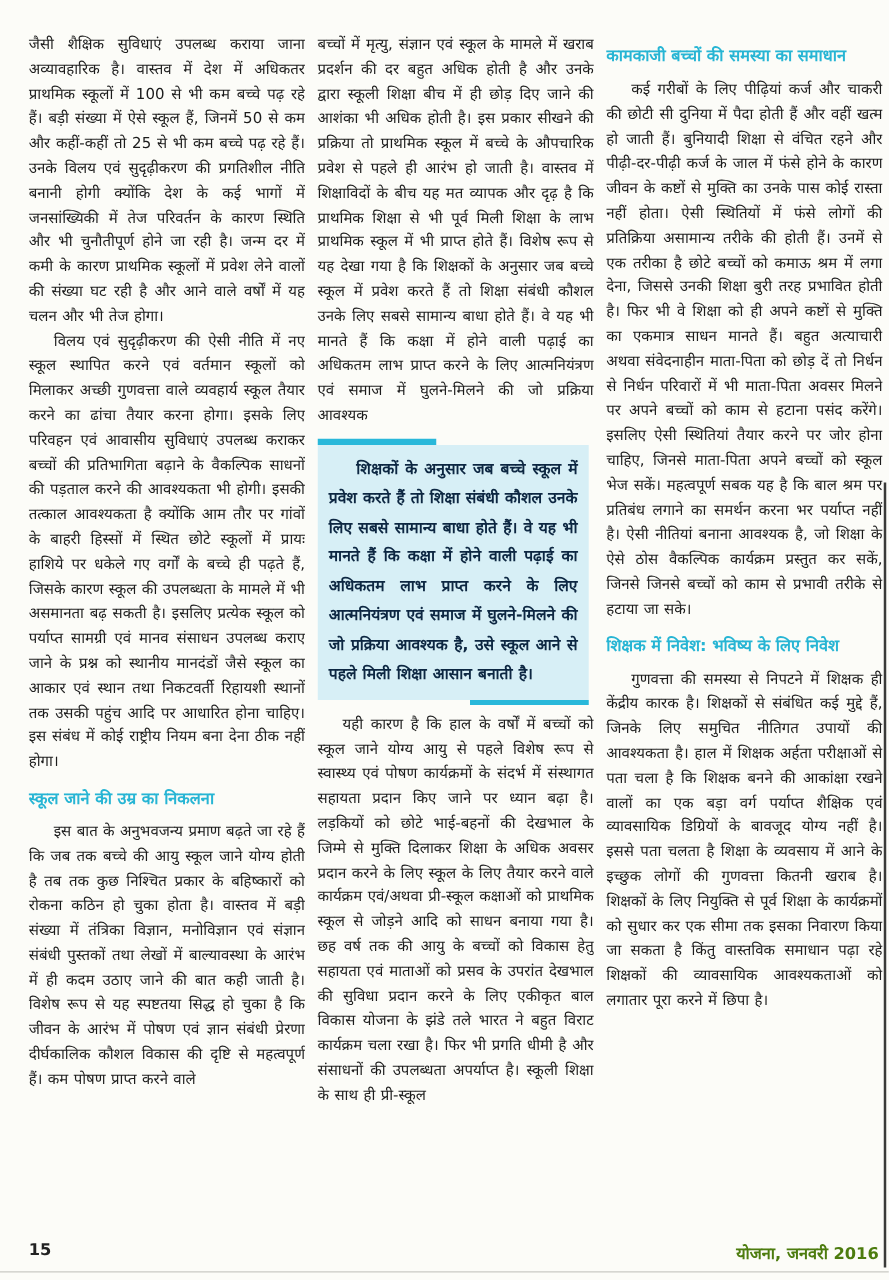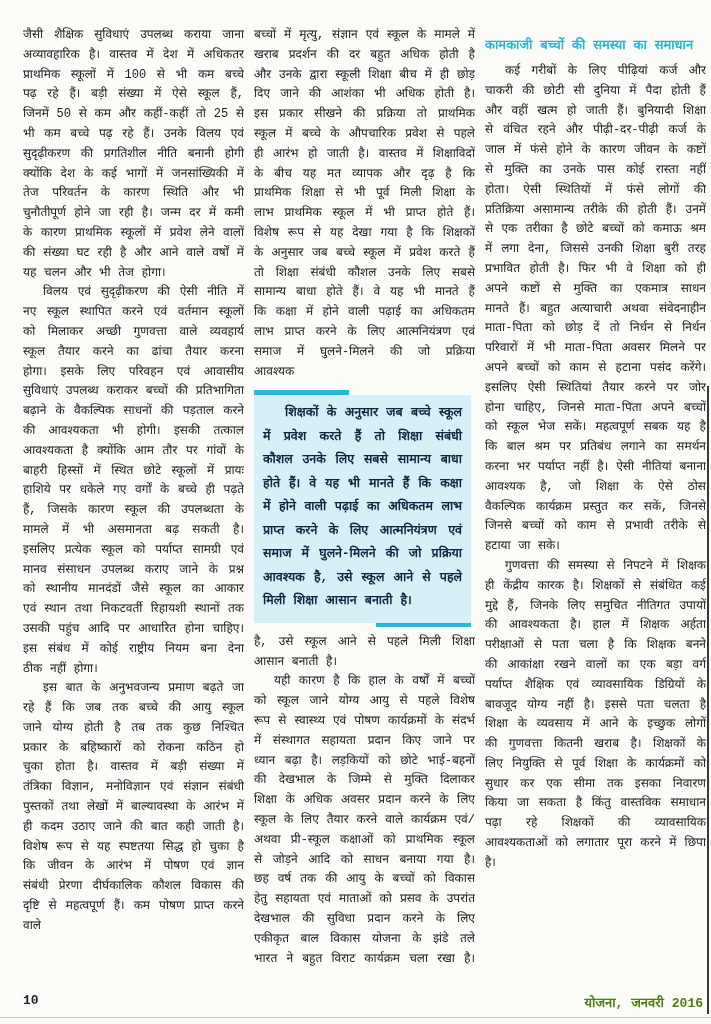--- a/index.html
+++ b/index.html
@@ -5,21 +5,21 @@
   * { box-sizing: border-box; }
   html, body { margin: 0; padding: 0; }
   body {
     width: 711px; height: 1024px;
     background: #fcfcf8;
     font-family: "DejaVu Sans", sans-serif;
     color: #1c1c1c;
     position: relative;
     overflow: hidden;
   }
-  .page { width: 711px; height: 1024px; position: relative; font-family: Liberation Mono, monospace; }
+  .page { width: 711px; height: 1024px; position: relative; }
   .columns {
     display: flex;
     gap: 10px;
     padding: 26px 6px 0 23px;
     height: 966px;
     overflow: hidden;
   }
   .col {
     width: 221px;
     flex: 0 0 221px;
@@ -93,45 +93,46 @@
 </head>
 <body>
 
 <div class="page">
 
   <div class="columns">
 
     <div class="col">
       <p>जैसी शैक्षिक सुविधाएं उपलब्ध कराया जाना अव्यावहारिक है। वास्तव में देश में अधिकतर प्राथमिक स्कूलों में 100 से भी कम बच्चे पढ़ रहे हैं। बड़ी संख्या में ऐसे स्कूल हैं, जिनमें 50 से कम और कहीं-कहीं तो 25 से भी कम बच्चे पढ़ रहे हैं। उनके विलय एवं सुदृढ़ीकरण की प्रगतिशील नीति बनानी होगी क्योंकि देश के कई भागों में जनसांख्यिकी में तेज परिवर्तन के कारण स्थिति और भी चुनौतीपूर्ण होने जा रही है। जन्म दर में कमी के कारण प्राथमिक स्कूलों में प्रवेश लेने वालों की संख्या घट रही है और आने वाले वर्षों में यह चलन और भी तेज होगा।</p>
       <p class="indent">विलय एवं सुदृढ़ीकरण की ऐसी नीति में नए स्कूल स्थापित करने एवं वर्तमान स्कूलों को मिलाकर अच्छी गुणवत्ता वाले व्यवहार्य स्कूल तैयार करने का ढांचा तैयार करना होगा। इसके लिए परिवहन एवं आवासीय सुविधाएं उपलब्ध कराकर बच्चों की प्रतिभागिता बढ़ाने के वैकल्पिक साधनों की पड़ताल करने की आवश्यकता भी होगी। इसकी तत्काल आवश्यकता है क्योंकि आम तौर पर गांवों के बाहरी हिस्सों में स्थित छोटे स्कूलों में प्रायः हाशिये पर धकेले गए वर्गों के बच्चे ही पढ़ते हैं, जिसके कारण स्कूल की उपलब्धता के मामले में भी असमानता बढ़ सकती है। इसलिए प्रत्येक स्कूल को पर्याप्त सामग्री एवं मानव संसाधन उपलब्ध कराए जाने के प्रश्न को स्थानीय मानदंडों जैसे स्कूल का आकार एवं स्थान तथा निकटवर्ती रिहायशी स्थानों तक उसकी पहुंच आदि पर आधारित होना चाहिए। इस संबंध में कोई राष्ट्रीय नियम बना देना ठीक नहीं होगा।</p>
+      <h3 class="section-heading">स्कूल जाने की उम्र का निकलना</h3>
       <p class="indent">इस बात के अनुभवजन्य प्रमाण बढ़ते जा रहे हैं कि जब तक बच्चे की आयु स्कूल जाने योग्य होती है तब तक कुछ निश्चित प्रकार के बहिष्कारों को रोकना कठिन हो चुका होता है। वास्तव में बड़ी संख्या में तंत्रिका विज्ञान, मनोविज्ञान एवं संज्ञान संबंधी पुस्तकों तथा लेखों में बाल्यावस्था के आरंभ में ही कदम उठाए जाने की बात कही जाती है। विशेष रूप से यह स्पष्टतया सिद्ध हो चुका है कि जीवन के आरंभ में पोषण एवं ज्ञान संबंधी प्रेरणा दीर्घकालिक कौशल विकास की दृष्टि से महत्वपूर्ण हैं। कम पोषण प्राप्त करने वाले</p>
     </div>
 
     <div class="col">
       <p>बच्चों में मृत्यु, संज्ञान एवं स्कूल के मामले में खराब प्रदर्शन की दर बहुत अधिक होती है और उनके द्वारा स्कूली शिक्षा बीच में ही छोड़ दिए जाने की आशंका भी अधिक होती है। इस प्रकार सीखने की प्रक्रिया तो प्राथमिक स्कूल में बच्चे के औपचारिक प्रवेश से पहले ही आरंभ हो जाती है। वास्तव में शिक्षाविदों के बीच यह मत व्यापक और दृढ़ है कि प्राथमिक शिक्षा से भी पूर्व मिली शिक्षा के लाभ प्राथमिक स्कूल में भी प्राप्त होते हैं। विशेष रूप से यह देखा गया है कि शिक्षकों के अनुसार जब बच्चे स्कूल में प्रवेश करते हैं तो शिक्षा संबंधी कौशल उनके लिए सबसे सामान्य बाधा होते हैं। वे यह भी मानते हैं कि कक्षा में होने वाली पढ़ाई का अधिकतम लाभ प्राप्त करने के लिए आत्मनियंत्रण एवं समाज में घुलने-मिलने की जो प्रक्रिया आवश्यक</p>
       <div class="quote-wrap">
         <div class="quote-bar-top"></div>
         <div class="quote-box">
           <p>शिक्षकों के अनुसार जब बच्चे स्कूल में प्रवेश करते हैं तो शिक्षा संबंधी कौशल उनके लिए सबसे सामान्य बाधा होते हैं। वे यह भी मानते हैं कि कक्षा में होने वाली पढ़ाई का अधिकतम लाभ प्राप्त करने के लिए आत्मनियंत्रण एवं समाज में घुलने-मिलने की जो प्रक्रिया आवश्यक है, उसे स्कूल आने से पहले मिली शिक्षा आसान बनाती है।</p>
         </div>
         <div class="quote-bar-bottom"></div>
       </div>
-      <p>है, उसे स्कूल आने से पहले मिली शिक्षा आसान बनाती है।</p>
       <p class="indent">यही कारण है कि हाल के वर्षों में बच्चों को स्कूल जाने योग्य आयु से पहले विशेष रूप से स्वास्थ्य एवं पोषण कार्यक्रमों के संदर्भ में संस्थागत सहायता प्रदान किए जाने पर ध्यान बढ़ा है। लड़कियों को छोटे भाई-बहनों की देखभाल के जिम्मे से मुक्ति दिलाकर शिक्षा के अधिक अवसर प्रदान करने के लिए स्कूल के लिए तैयार करने वाले कार्यक्रम एवं/अथवा प्री-स्कूल कक्षाओं को प्राथमिक स्कूल से जोड़ने आदि को साधन बनाया गया है। छह वर्ष तक की आयु के बच्चों को विकास हेतु सहायता एवं माताओं को प्रसव के उपरांत देखभाल की सुविधा प्रदान करने के लिए एकीकृत बाल विकास योजना के झंडे तले भारत ने बहुत विराट कार्यक्रम चला रखा है। फिर भी प्रगति धीमी है और संसाधनों की उपलब्धता अपर्याप्त है। स्कूली शिक्षा के साथ ही प्री-स्कूल</p>
     </div>
 
     <div class="col">
       <h3 class="section-heading">कामकाजी बच्चों की समस्या का समाधान</h3>
       <p class="indent">कई गरीबों के लिए पीढ़ियां कर्ज और चाकरी की छोटी सी दुनिया में पैदा होती हैं और वहीं खत्म हो जाती हैं। बुनियादी शिक्षा से वंचित रहने और पीढ़ी-दर-पीढ़ी कर्ज के जाल में फंसे होने के कारण जीवन के कष्टों से मुक्ति का उनके पास कोई रास्ता नहीं होता। ऐसी स्थितियों में फंसे लोगों की प्रतिक्रिया असामान्य तरीके की होती हैं। उनमें से एक तरीका है छोटे बच्चों को कमाऊ श्रम में लगा देना, जिससे उनकी शिक्षा बुरी तरह प्रभावित होती है। फिर भी वे शिक्षा को ही अपने कष्टों से मुक्ति का एकमात्र साधन मानते हैं। बहुत अत्याचारी अथवा संवेदनाहीन माता-पिता को छोड़ दें तो निर्धन से निर्धन परिवारों में भी माता-पिता अवसर मिलने पर अपने बच्चों को काम से हटाना पसंद करेंगे। इसलिए ऐसी स्थितियां तैयार करने पर जोर होना चाहिए, जिनसे माता-पिता अपने बच्चों को स्कूल भेज सकें। महत्वपूर्ण सबक यह है कि बाल श्रम पर प्रतिबंध लगाने का समर्थन करना भर पर्याप्त नहीं है। ऐसी नीतियां बनाना आवश्यक है, जो शिक्षा के ऐसे ठोस वैकल्पिक कार्यक्रम प्रस्तुत कर सकें, जिनसे जिनसे बच्चों को काम से प्रभावी तरीके से हटाया जा सके।</p>
+      <h3 class="section-heading">शिक्षक में निवेश: भविष्य के लिए निवेश</h3>
       <p class="indent">गुणवत्ता की समस्या से निपटने में शिक्षक ही केंद्रीय कारक है। शिक्षकों से संबंधित कई मुद्दे हैं, जिनके लिए समुचित नीतिगत उपायों की आवश्यकता है। हाल में शिक्षक अर्हता परीक्षाओं से पता चला है कि शिक्षक बनने की आकांक्षा रखने वालों का एक बड़ा वर्ग पर्याप्त शैक्षिक एवं व्यावसायिक डिग्रियों के बावजूद योग्य नहीं है। इससे पता चलता है शिक्षा के व्यवसाय में आने के इच्छुक लोगों की गुणवत्ता कितनी खराब है। शिक्षकों के लिए नियुक्ति से पूर्व शिक्षा के कार्यक्रमों को सुधार कर एक सीमा तक इसका निवारण किया जा सकता है किंतु वास्तविक समाधान पढ़ा रहे शिक्षकों की व्यावसायिक आवश्यकताओं को लगातार पूरा करने में छिपा है।</p>
     </div>
 
   </div>
 
   <div class="footer">
-    <span class="page-num">10</span>
+    <span class="page-num">15</span>
     <span class="journal">योजना, जनवरी 2016</span>
   </div>
 
   <div class="bottom-rule"></div>
   <div class="scan-edge-line"></div>
 
 </div>
 
 </body></html>

